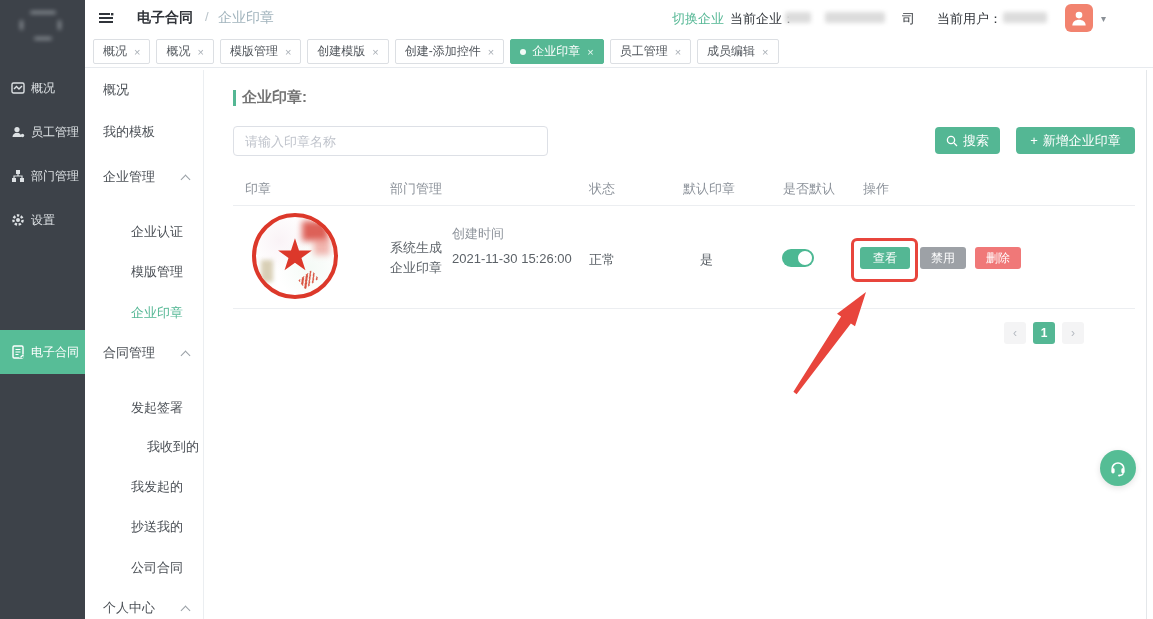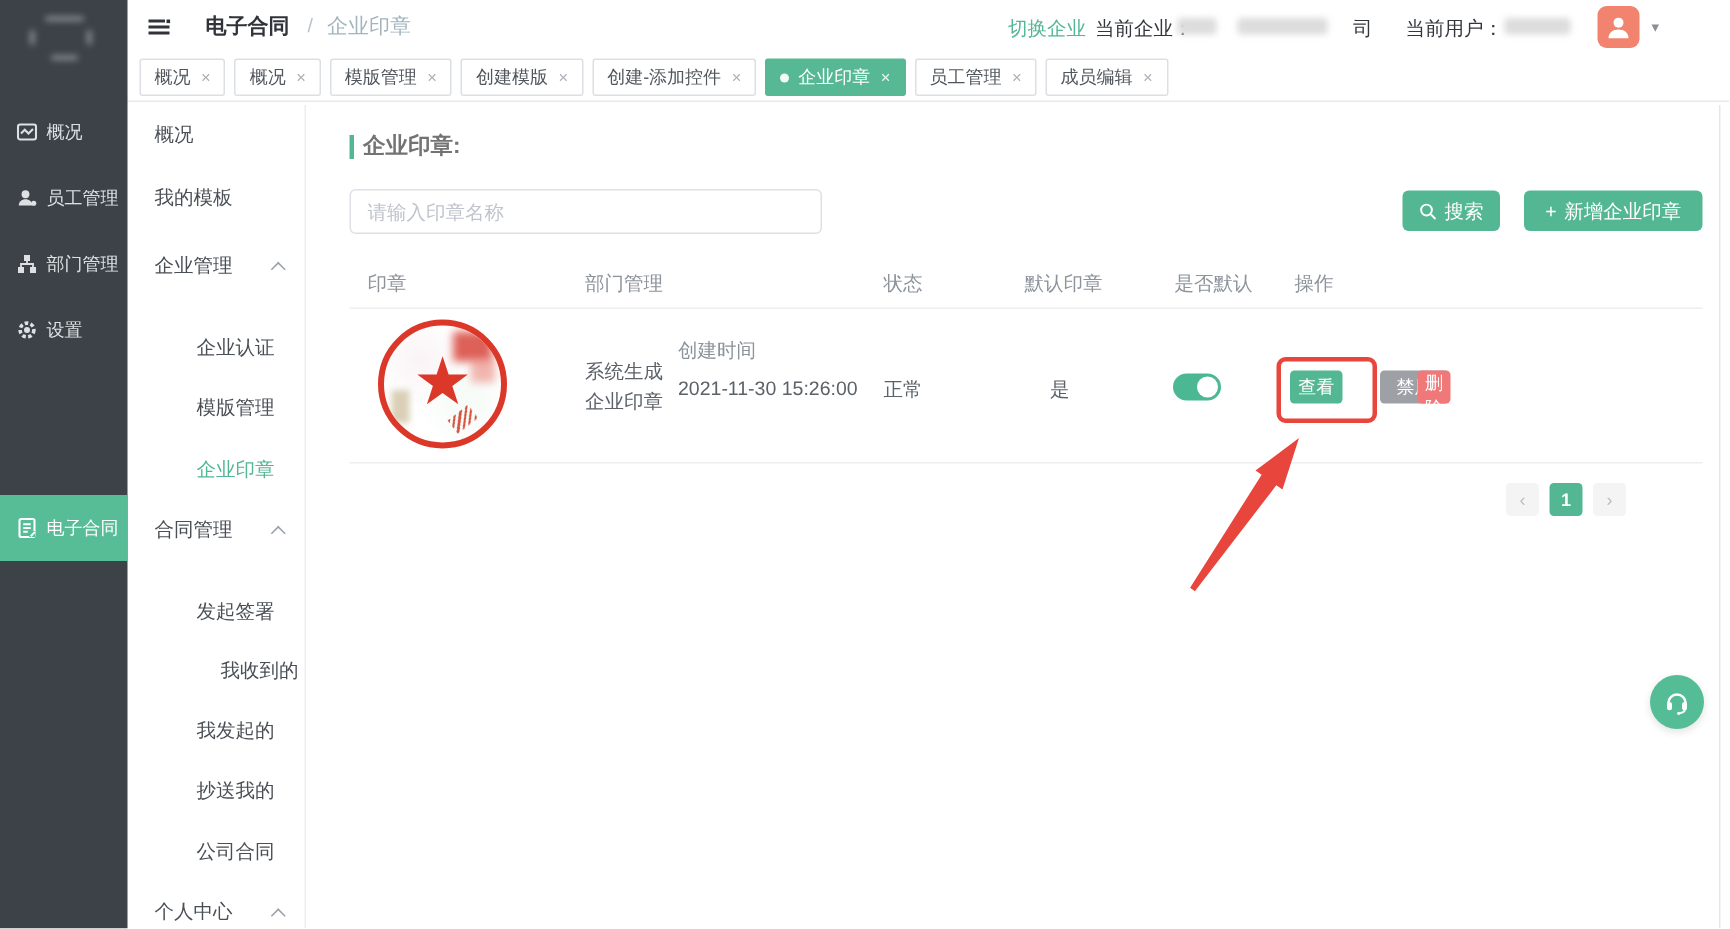--- a/index.html
+++ b/index.html
@@ -72,23 +72,23 @@
   .seal-redact{position:absolute;right:6px;top:4px;width:26px;height:20px;background:rgba(213,58,46,.8);filter:blur(3px);}
   .seal-redact2{position:absolute;right:4px;top:22px;width:16px;height:16px;background:rgba(231,120,110,.55);filter:blur(3px);}
   .seal-beige{position:absolute;left:5px;bottom:13px;width:12px;height:22px;background:#cfc3a4;opacity:.8;filter:blur(2px);}
   .seal-marks{position:absolute;right:17px;bottom:10px;width:17px;height:11px;background:repeating-linear-gradient(135deg,#d5432f 0 1.5px,transparent 1.5px 3.5px);transform:rotate(-38deg);opacity:.9;filter:blur(.4px);}
 
   
   .toggle{position:absolute;left:577px;top:181px;width:32px;height:18px;border-radius:9px;background:#4cb893;cursor:pointer;}
   .toggle .knob{position:absolute;right:2px;top:2px;width:14px;height:14px;border-radius:50%;background:#fff;}
 
   .act-btn{position:absolute;top:179px;height:22px;border:none;border-radius:3px;color:#fff;font-size:12px;cursor:pointer;font-family:inherit;}
-  .act-view{left:655px;width:35px;background:var(--accent);}
+  .act-view{left:655px;width:50px;background:var(--accent);}
   .act-disable{left:715px;width:46px;background:var(--graybtn);}
-  .act-delete{left:740px;width:22px;background:var(--danger);}
+  .act-delete{left:770px;width:46px;background:var(--danger);}
   .red-box{position:absolute;left:646px;top:170px;width:67px;height:44px;border:3px solid var(--annotation);border-radius:6px;pointer-events:none;z-index:6;}
   .arrow-svg{position:absolute;left:555px;top:192px;width:160px;height:150px;z-index:7;pointer-events:none;}
 
   
   .pg{position:absolute;top:254px;width:22px;height:22px;border-radius:3px;font-size:12px;display:flex;align-items:center;justify-content:center;cursor:pointer;}
   .pg-prev{left:799px;background:#f4f4f5;color:#b6bbc2;}
   .pg-cur{left:828px;background:var(--accent);color:#fff;font-weight:700;}
   .pg-next{left:857px;background:#f4f4f5;color:#b6bbc2;}
 
   .help-fab{position:absolute;left:1100px;top:450px;width:36px;height:36px;border-radius:50%;background:#55bd95;display:flex;align-items:center;justify-content:center;cursor:pointer;box-shadow:0 2px 6px rgba(0,0,0,.12);z-index:8;}

